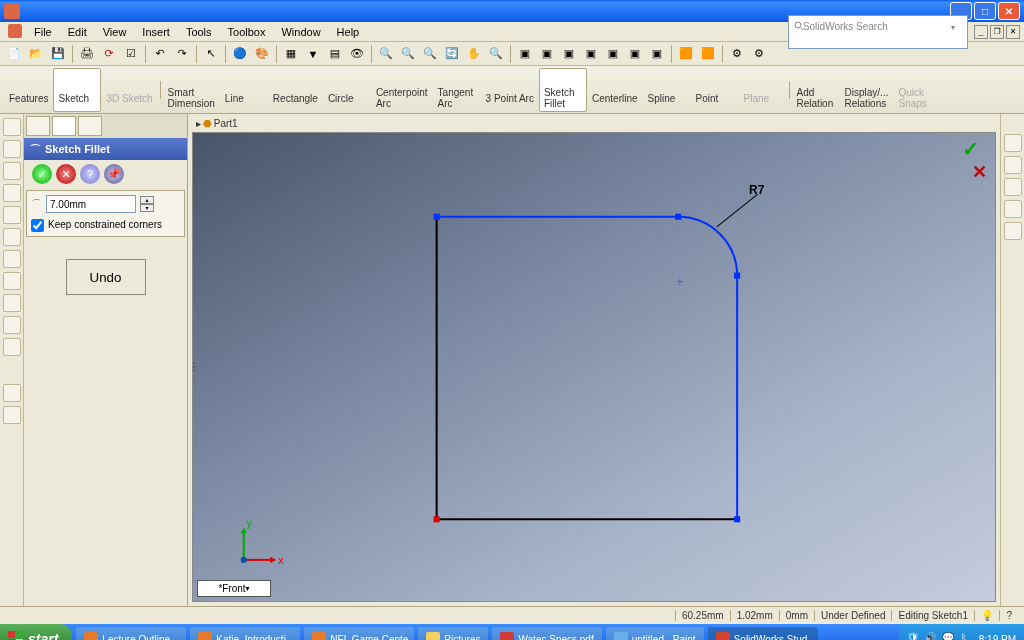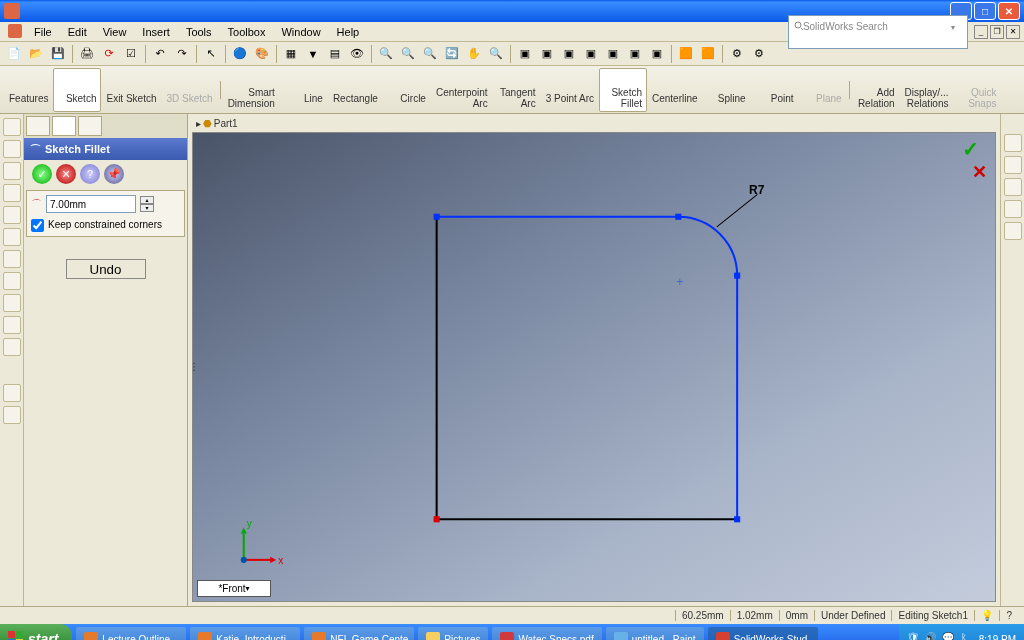--- a/index.html
+++ b/index.html
@@ -20,21 +20,21 @@
 .doc-btns { display:flex; gap:2px; margin-left:6px;}
 .doc-btns .db{width:14px;height:14px;border:1px solid #888;font-size:8px;display:flex;align-items:center;justify-content:center;}
 
 
 .iconbar { height:24px; background:#ece9d8; display:flex; align-items:center; padding:0 4px; gap:2px; border-bottom:1px solid #c0b890;}
 .ib{ width:20px; height:20px; display:flex;align-items:center;justify-content:center; border:1px solid transparent;}
 .sep{width:1px;height:18px;background:#b0a880;margin:0 2px;}
 
 
 .ribbon { height:48px; background:linear-gradient(#f3f1e6,#e6e2d0); display:flex; align-items:center; padding:0 4px; border-bottom:1px solid #b0a880;}
-.rbtn { display:flex; flex-direction:column; align-items:flex-end; justify-content:center; min-width:48px; height:44px; padding:0 4px; font-size:10px; text-align:center; color:#333; border:1px solid transparent; border-radius:2px;}
+.rbtn { display:flex; flex-direction:column; align-items:flex-start; justify-content:center; min-width:48px; height:44px; padding:0 4px; font-size:10px; text-align:center; color:#333; border:1px solid transparent; border-radius:2px;}
 .rbtn.active{background:#fff;border-color:#b0a880;}
 .rbtn.dim{color:#aaa;}
 .rbtn .ricon{width:20px;height:16px;margin-bottom:1px;}
 
 
 .main { display:flex; height:492px; }
 .left-tools { width:24px; background:#ece9d8; border-right:1px solid #c0b890; display:flex; flex-direction:column; align-items:center; padding-top:4px; gap:4px;}
 .lt{width:18px;height:18px;border:1px solid #c0b890;border-radius:2px;background:#f5f3ea;}
 
 
@@ -46,21 +46,21 @@
 .pm-actions{height:28px;display:flex;align-items:center;justify-content:flex-start;gap:4px;padding:0 8px;}
 .pmact{width:20px;height:20px;border-radius:50%;display:flex;align-items:center;justify-content:center;font-size:11px;color:#fff;}
 .pm-section{border:1px solid #b0a880;margin:2px;background:#f5f3ea;}
 .pm-sechead{background:linear-gradient(#e8e4d4,#d4d0b8);padding:2px 6px;font-weight:bold;color:#555;display:flex;justify-content:space-between;align-items:center;}
 .pm-body{padding:4px;}
 .dim-in{display:flex;align-items:center;gap:4px;}
 .dim-in input{width:90px;height:18px;border:1px solid #7e9db9;padding:0 3px;font-size:10px;}
 .spin{width:14px;display:flex;flex-direction:column;}
 .spin div{height:8px;border:1px solid #888;font-size:6px;text-align:center;line-height:6px;background:#eee;}
 .chk{display:flex;align-items:flex-start;gap:4px;margin-top:6px;font-size:10px;}
-.undo-btn{margin:20px auto;width:80px;height:20px;border:1px solid #888;background:#ece9d8;display:flex;align-items:center;justify-content:center;}
+.undo-btn{margin:20px auto;width:80px;height:36px;border:1px solid #888;background:#ece9d8;display:flex;align-items:center;justify-content:center;}
 
 
 .canvaswrap{flex:1;position:relative;background:#ece9d8;display:flex;flex-direction:column;}
 .docpath{height:18px;padding:2px 8px;font-size:10px;color:#333;display:flex;align-items:center;gap:2px;}
 .canvas{flex:1;position:relative;background:linear-gradient(150deg,#4a5468 0%,#7886a0 35%,#a8b4c8 70%,#c4ccdc 100%);margin:0 4px 4px 4px;border:1px solid #888;}
 .corner{position:absolute;top:0;right:0;width:56px;height:56px;}
 .corner .ok{position:absolute;top:4px;right:16px;font-size:20px;color:#0a0;font-weight:bold;}
 .corner .no{position:absolute;top:28px;right:8px;font-size:18px;color:#c00;font-weight:bold;}
 svg.geom{position:absolute;top:0;left:0;width:100%;height:100%;}
 .dimlabel{position:absolute;font-size:12px;color:#000;font-weight:bold;}
@@ -171,24 +171,20 @@
 
 <div class="ribbon" id="ribbon">
     <div class="rbtn">
       <div class="ricon"></div>
       <div>Features</div>
     </div>
     <div class="rbtn active">
       <div class="ricon"></div>
       <div>Sketch</div>
     </div>
-    <div class="rbtn">
-      <div class="ricon"></div>
-      <div>Exit Sketch</div>
-    </div>
     <div class="rbtn dim">
       <div class="ricon"></div>
       <div>3D Sketch</div>
     </div>
     <div class="sep"></div>
     <div class="rbtn">
       <div class="ricon"></div>
       <div>Smart</div>
       <div>Dimension</div>
     </div>

